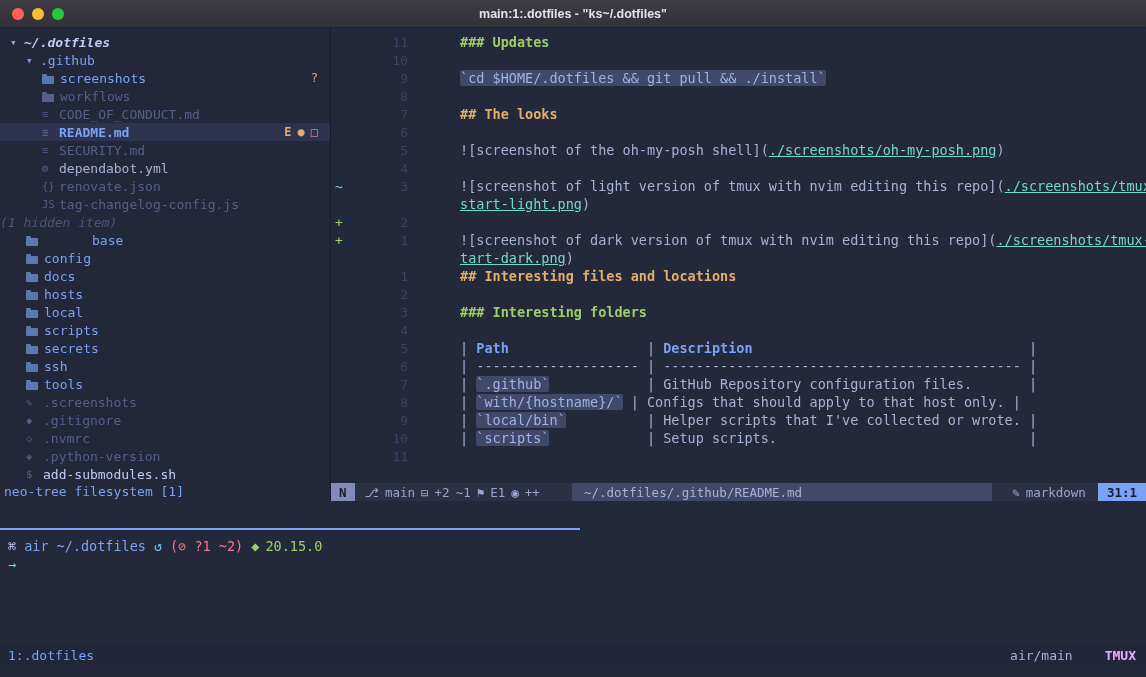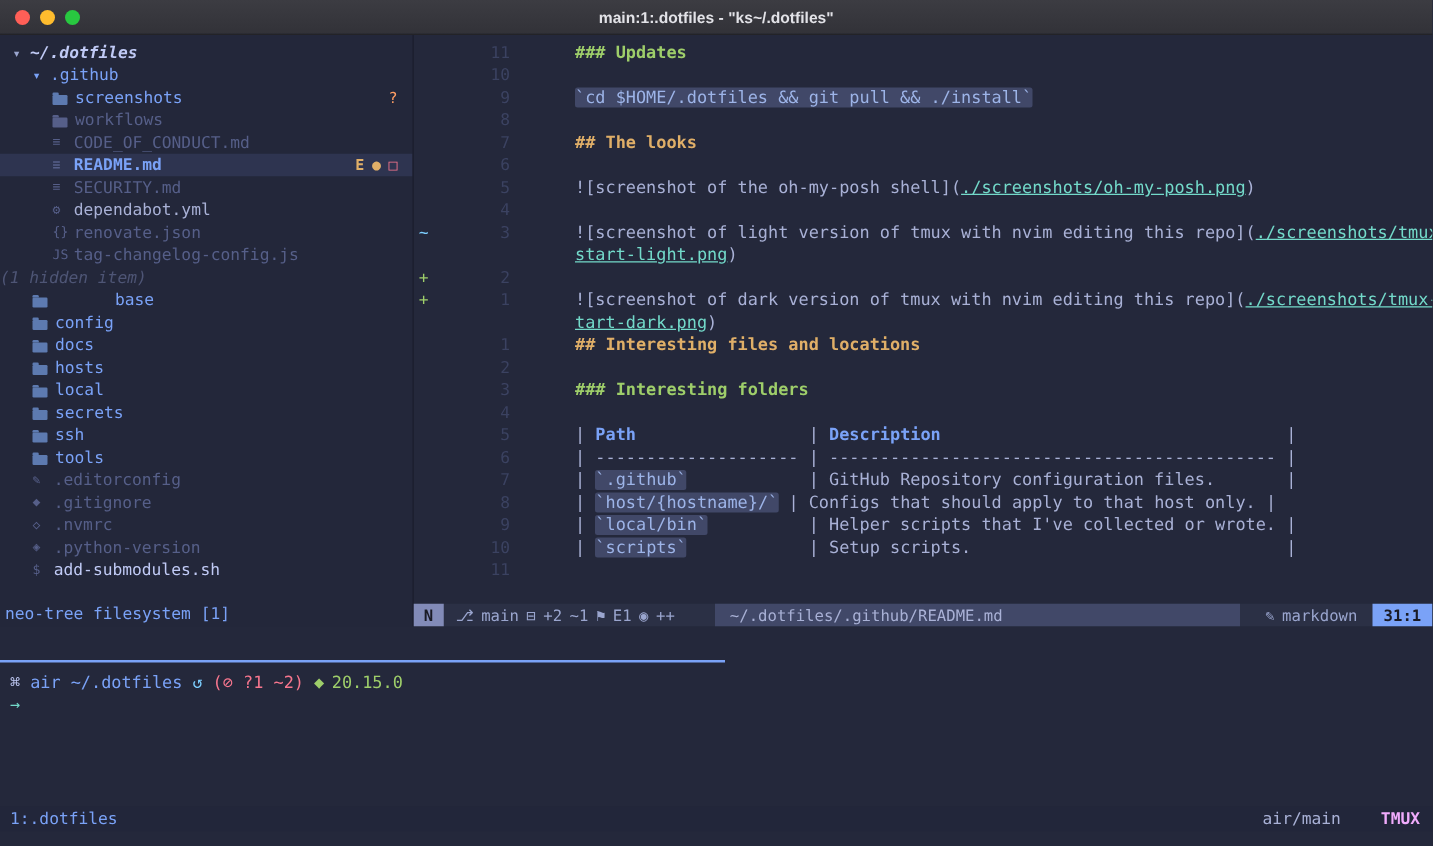--- a/index.html
+++ b/index.html
@@ -120,24 +120,25 @@
           <div class="tree-row c-dim" style="padding-left: 42px;"><span class="file-icon">≡</span><span class="tree-label">SECURITY.md</span></div>
           <div class="tree-row c-fg" style="padding-left: 42px;"><span class="file-icon">⚙</span><span class="tree-label">dependabot.yml</span></div>
           <div class="tree-row c-dim" style="padding-left: 42px;"><span class="file-icon">{}</span><span class="tree-label">renovate.json</span></div>
           <div class="tree-row c-dim" style="padding-left: 42px;"><span class="file-icon">JS</span><span class="tree-label">tag-changelog-config.js</span></div>
           <div class="tree-row c-note" style=""><span class="tree-label">(1 hidden item)</span></div>
           <div class="tree-row c-dir" style="padding-left: 26px; gap: 48px;"><span class="folder-icon"></span><span class="tree-label">base</span></div>
           <div class="tree-row c-dir" style="padding-left: 26px;"><span class="folder-icon"></span><span class="tree-label">config</span></div>
           <div class="tree-row c-dir" style="padding-left: 26px;"><span class="folder-icon"></span><span class="tree-label">docs</span></div>
           <div class="tree-row c-dir" style="padding-left: 26px;"><span class="folder-icon"></span><span class="tree-label">hosts</span></div>
           <div class="tree-row c-dir" style="padding-left: 26px;"><span class="folder-icon"></span><span class="tree-label">local</span></div>
+          <div class="tree-row c-dir" style="padding-left: 26px;"><span class="folder-icon"></span><span class="tree-label">scripts</span></div>
           <div class="tree-row c-dir" style="padding-left: 26px;"><span class="folder-icon"></span><span class="tree-label">secrets</span></div>
           <div class="tree-row c-dir" style="padding-left: 26px;"><span class="folder-icon"></span><span class="tree-label">ssh</span></div>
           <div class="tree-row c-dir" style="padding-left: 26px;"><span class="folder-icon"></span><span class="tree-label">tools</span></div>
-          <div class="tree-row c-dim" style="padding-left: 26px;"><span class="file-icon">✎</span><span class="tree-label">.editorconfig</span></div>
+          <div class="tree-row c-dim" style="padding-left: 26px;"><span class="file-icon">✎</span><span class="tree-label">.screenshots</span></div>
           <div class="tree-row c-dim" style="padding-left: 26px;"><span class="file-icon">◆</span><span class="tree-label">.gitignore</span></div>
           <div class="tree-row c-dim" style="padding-left: 26px;"><span class="file-icon">◇</span><span class="tree-label">.nvmrc</span></div>
           <div class="tree-row c-dim" style="padding-left: 26px;"><span class="file-icon">◈</span><span class="tree-label">.python-version</span></div>
           <div class="tree-row c-bright" style="padding-left: 26px;"><span class="file-icon">$</span><span class="tree-label">add-submodules.sh</span></div>
         </div>
     </div>
     <div class="sidebar-status">neo-tree filesystem [1]</div>
     <div class="vsep"></div>
 
     <div class="editor">
@@ -238,21 +239,21 @@
             <span class="ed-text"><span class="seg-text">| -------------------- | -------------------------------------------- |</span></span>
           </div>
           <div class="ed-row">
             <span class="sign "> </span>
             <span class="num">7</span>
             <span class="ed-text"><span class="seg-text">| </span><span class="seg-code">`.github`</span><span class="seg-text">            | GitHub Repository configuration files.       |</span></span>
           </div>
           <div class="ed-row">
             <span class="sign "> </span>
             <span class="num">8</span>
-            <span class="ed-text"><span class="seg-text">| </span><span class="seg-code">`host/{hostname}/`</span><span class="seg-text"> | Configs that should apply to that host only. |</span></span>
+            <span class="ed-text"><span class="seg-text">| </span><span class="seg-code">`with/{hostname}/`</span><span class="seg-text"> | Configs that should apply to that host only. |</span></span>
           </div>
           <div class="ed-row">
             <span class="sign "> </span>
             <span class="num">9</span>
             <span class="ed-text"><span class="seg-text">| </span><span class="seg-code">`local/bin`</span><span class="seg-text">          | Helper scripts that I've collected or wrote. |</span></span>
           </div>
           <div class="ed-row">
             <span class="sign "> </span>
             <span class="num">10</span>
             <span class="ed-text"><span class="seg-text">| </span><span class="seg-code">`scripts`</span><span class="seg-text">            | Setup scripts.                               |</span></span>

